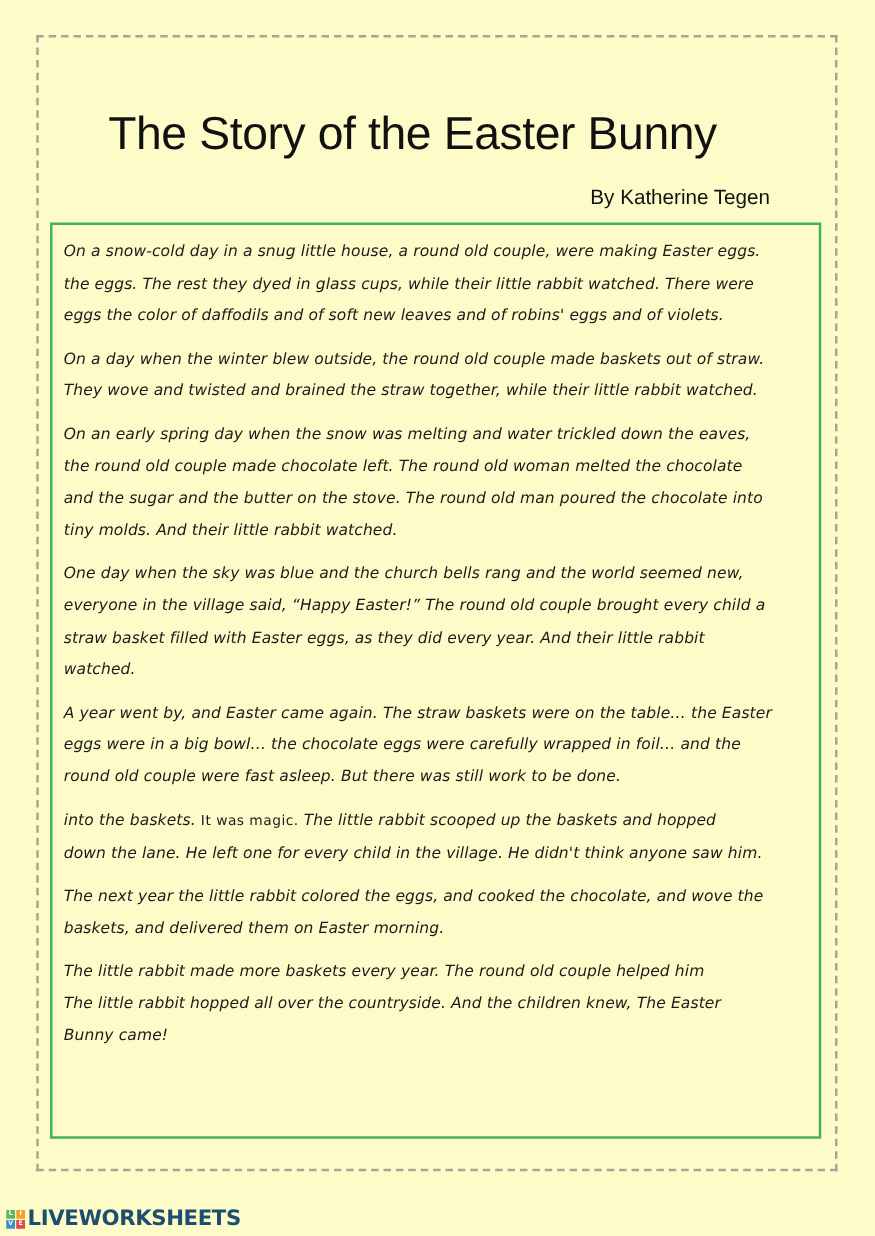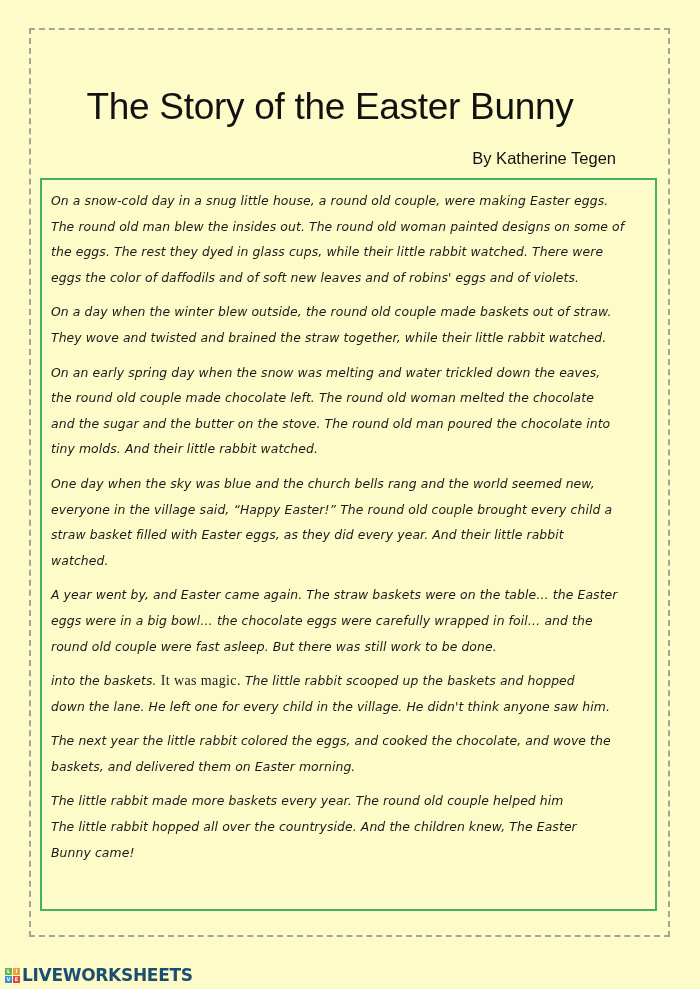--- a/index.html
+++ b/index.html
@@ -61,23 +61,22 @@
     margin: 0 0 9px 0;
     font-family: "DejaVu Sans", sans-serif;
     font-style: italic;
     font-size: 12.4px;
     line-height: 25.6px;
     color: #1a1a1a;
     letter-spacing: 0.1px;
   }
   .magic {
     font-style: normal;
-    font-size: 14px;
+    font-size: 11px;
     letter-spacing: 0.4px;
-    font-family: Liberation Serif, serif;
   }
   .line { display: block; white-space: nowrap; }
   .footer-logo {
     position: absolute;
     left: 5px;
     top: 965px;
     display: flex;
     align-items: center;
     gap: 2px;
   }
@@ -108,21 +107,20 @@
 
 <div class="page-frame"></div>
 
 <h1 class="title">The Story of the Easter Bunny</h1>
 <div class="byline">By Katherine Tegen</div>
 
 <div class="story-box">
 
   <p class="para">
     <span class="line">On a snow-cold day in a snug little house, a round old couple, were making Easter eggs.</span>
-    <span class="line">The round old man blew the insides out. The round old woman painted designs on some of</span>
     <span class="line">the eggs. The rest they dyed in glass cups, while their little rabbit watched. There were</span>
     <span class="line">eggs the color of daffodils and of soft new leaves and of robins' eggs and of violets.</span>
   </p>
 
   <p class="para">
     <span class="line">On a day when the winter blew outside, the round old couple made baskets out of straw.</span>
     <span class="line">They wove and twisted and brained the straw together, while their little rabbit watched.</span>
   </p>
 
   <p class="para">

